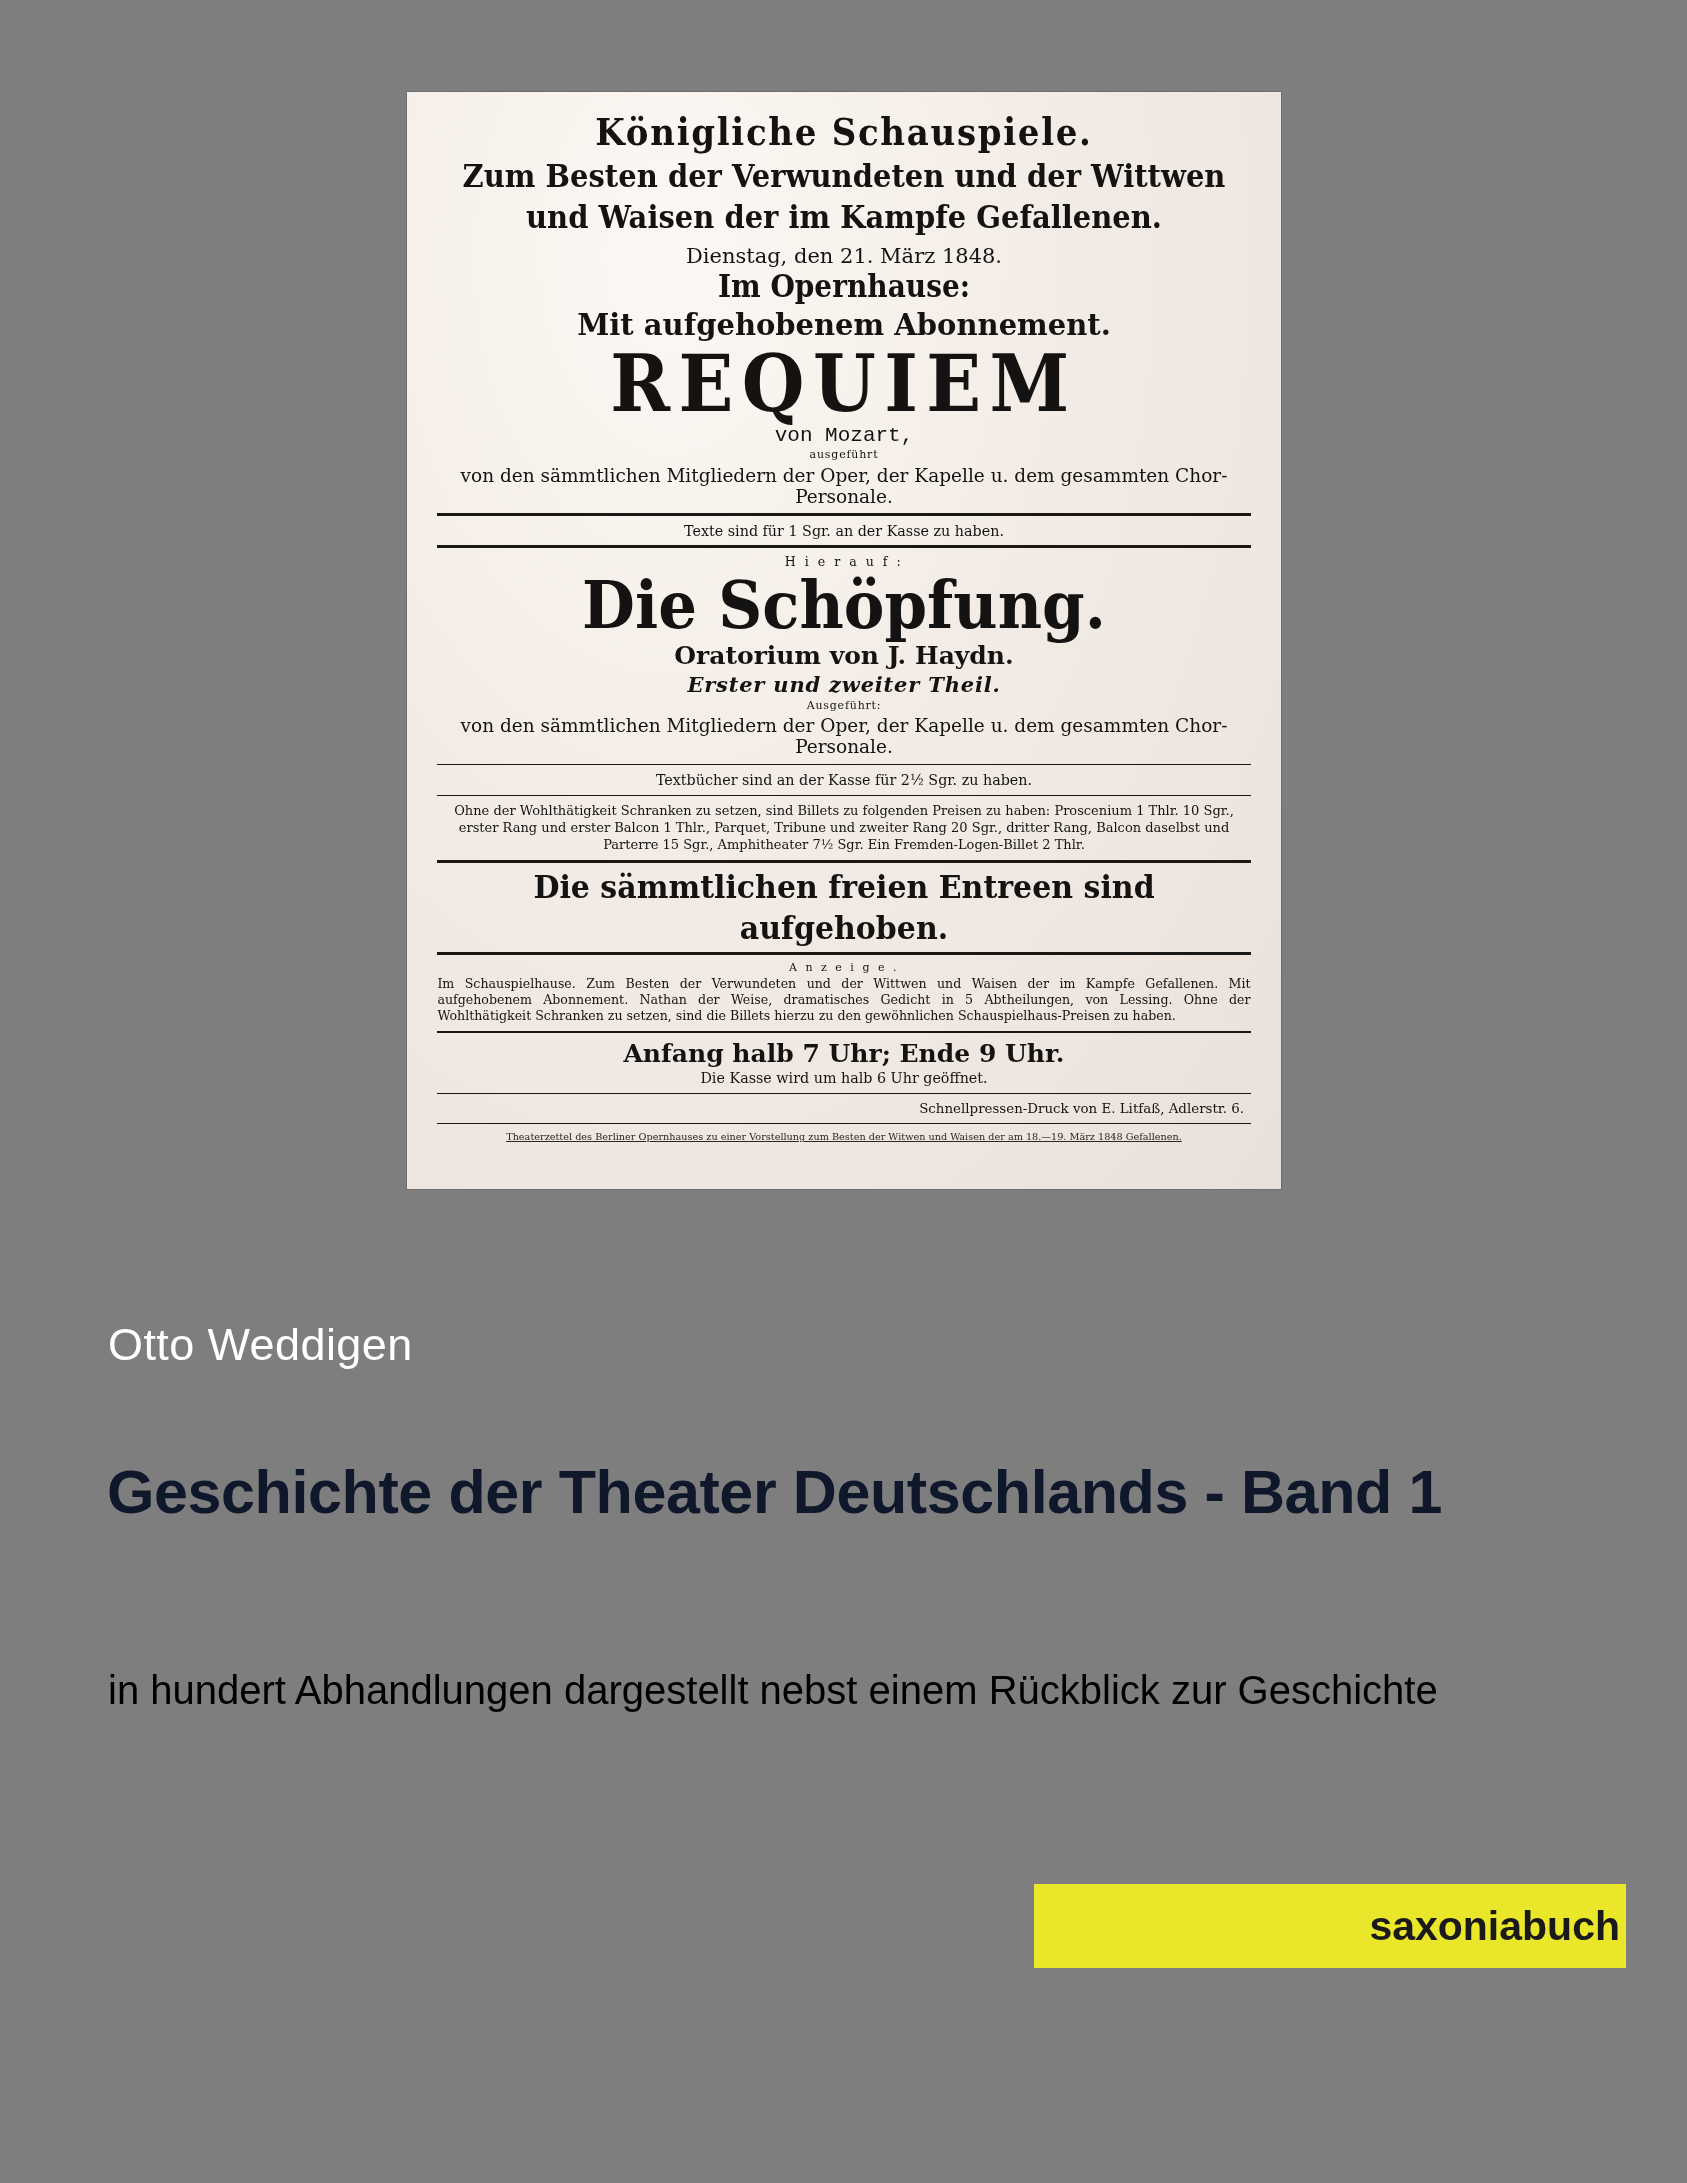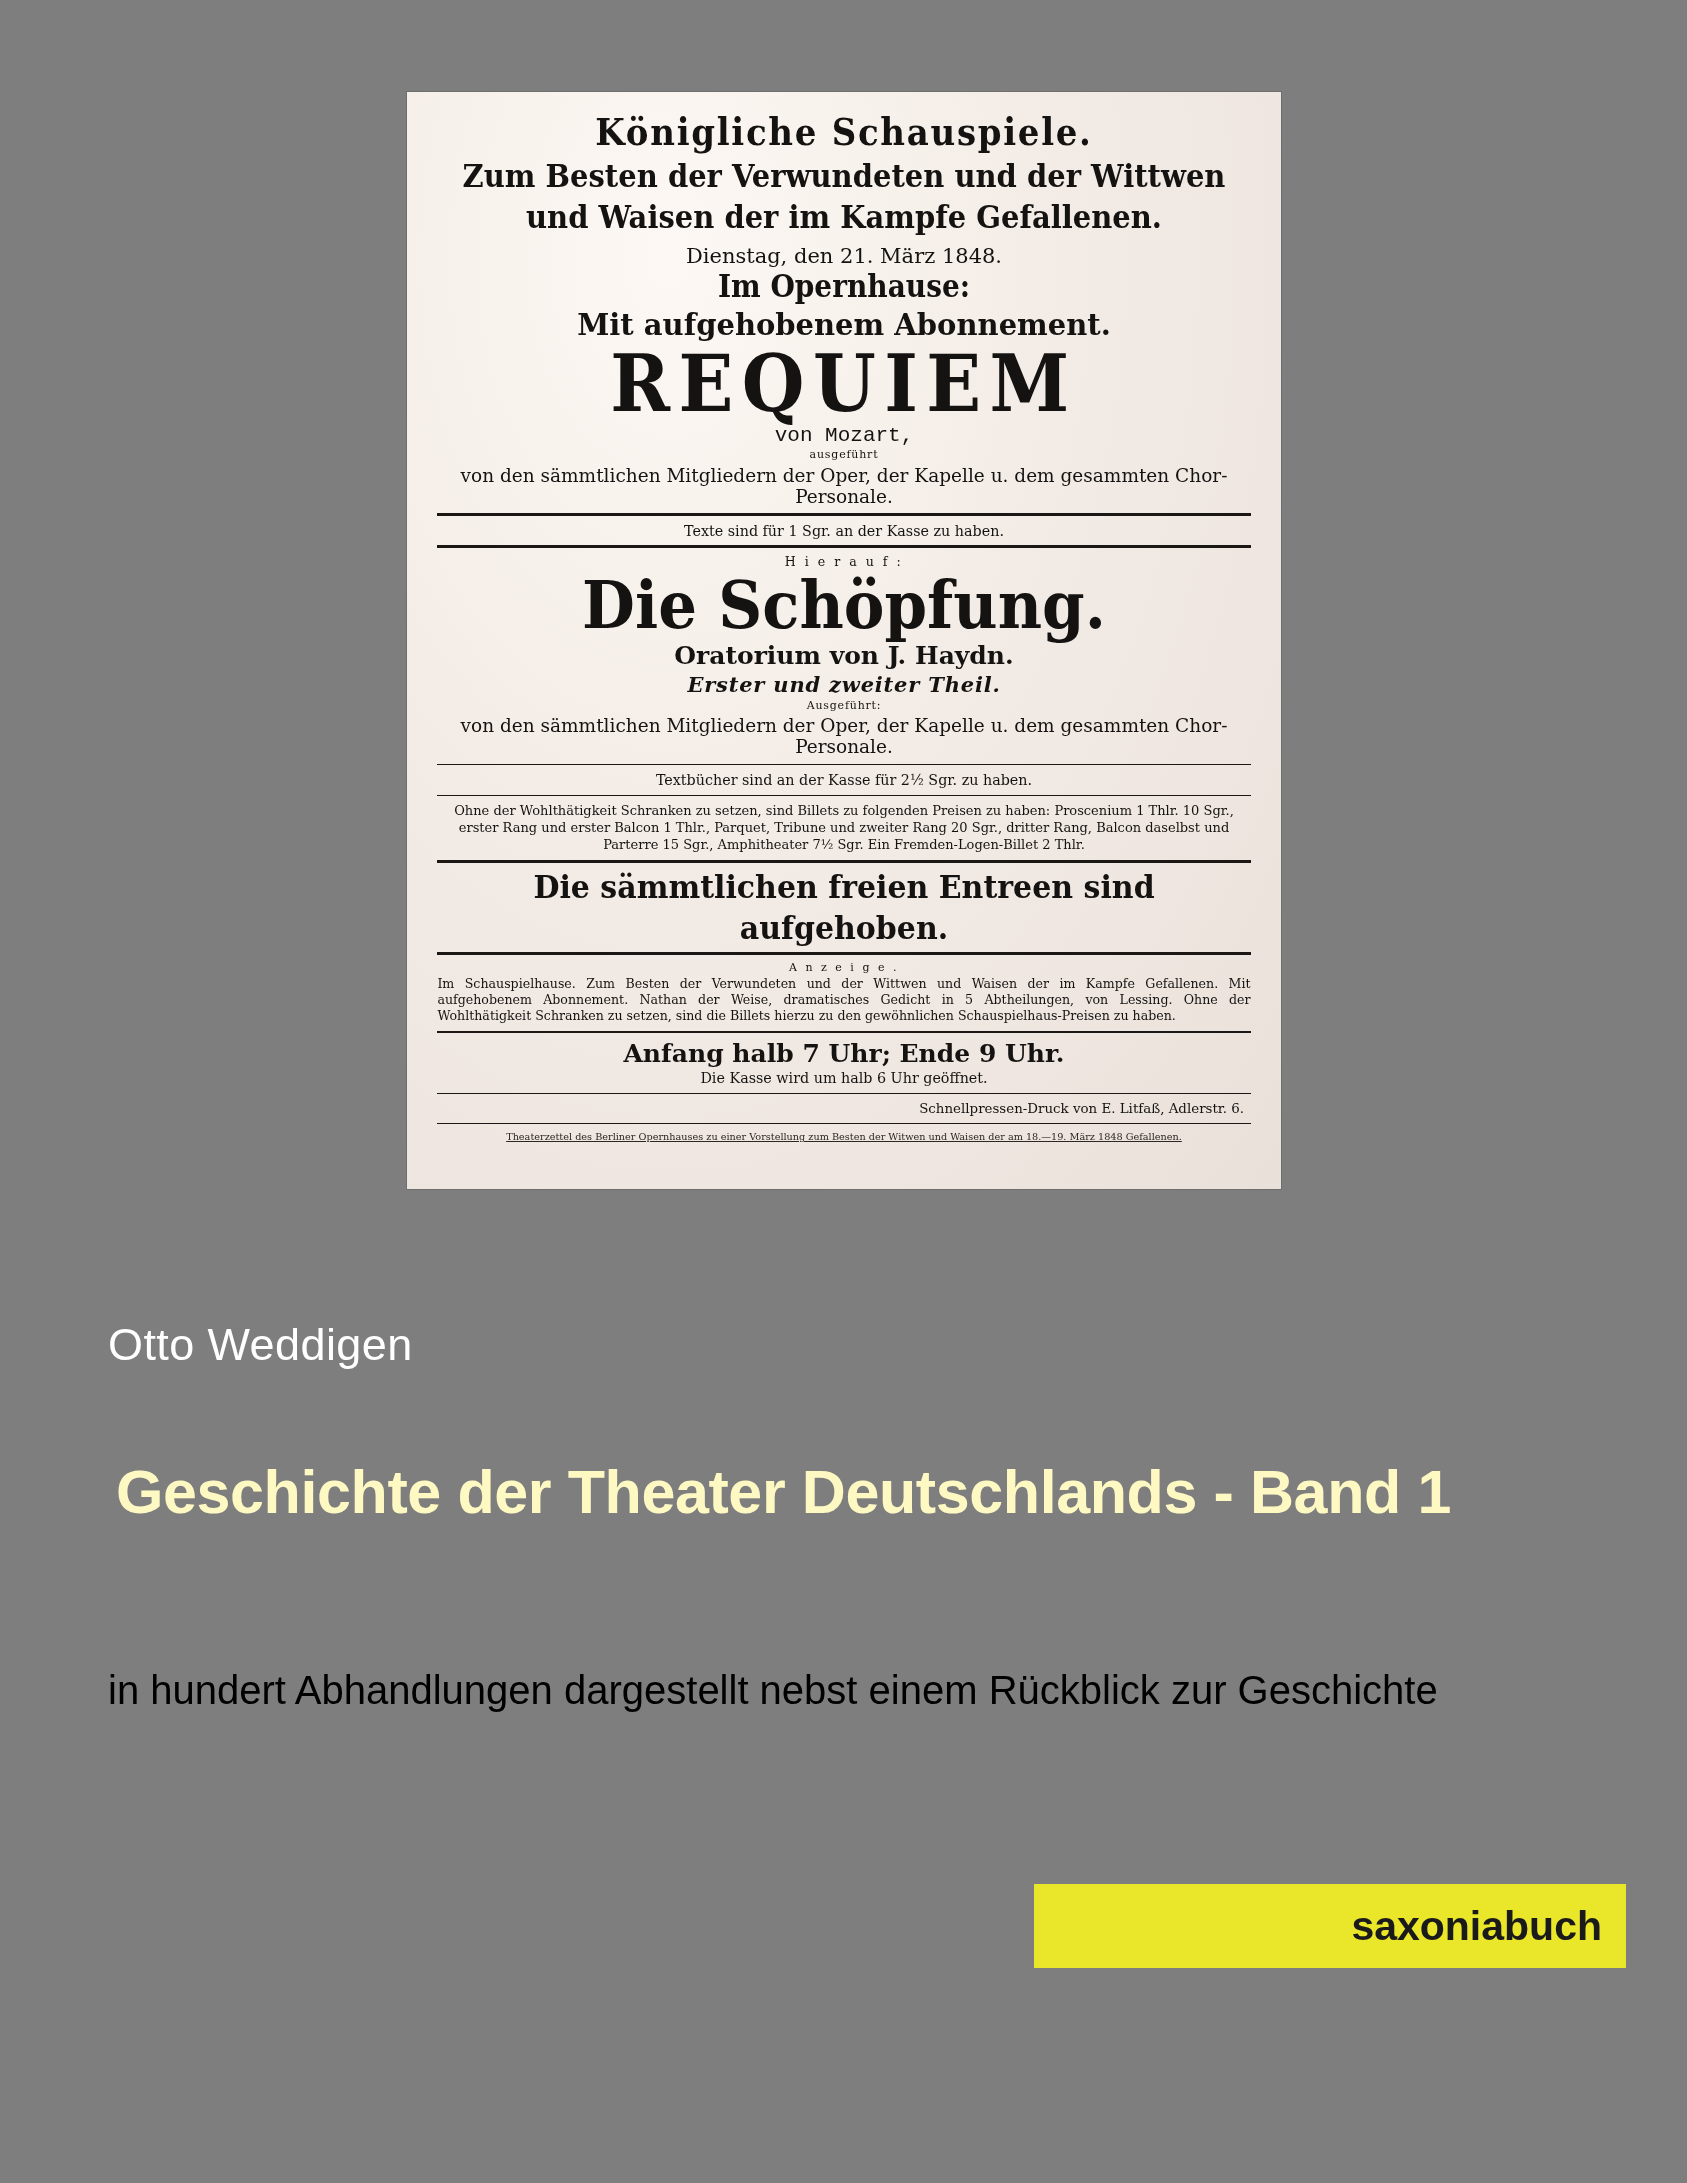--- a/index.html
+++ b/index.html
@@ -198,27 +198,27 @@
     position: absolute;
     left: 108px;
     top: 1319px;
     width: 1345px;
     font-size: 45px;
     color: #ffffff;
     letter-spacing: 0.4px;
   }
   .title {
     position: absolute;
-    left: 116px;
+    left: 107px;
     top: 1458px;
     width: 1521px;
     font-size: 61px;
     font-weight: bold;
     line-height: 1.12;
-    color: #fef9c3;
+    color: #0f172a;
     letter-spacing: -0.4px;
   }
   .subtitle {
     position: absolute;
     left: 108px;
     top: 1660px;
     width: 1378px;
     font-size: 40px;
     line-height: 1.52;
     color: #000000;
@@ -233,21 +233,21 @@
     height: 84px;
     background: #eae62a;
     display: flex;
     align-items: center;
     justify-content: flex-end;
   }
   .badge-label {
     font-size: 41px;
     font-weight: bold;
     color: #1a1a1a;
-    padding-right: 24px;
+    padding-right: 6px;
     letter-spacing: 0px;
   }
 </style>
 </head>
 <body>
 
 <div class="page">
 
   <div class="poster-wrap">
     <div class="poster">

